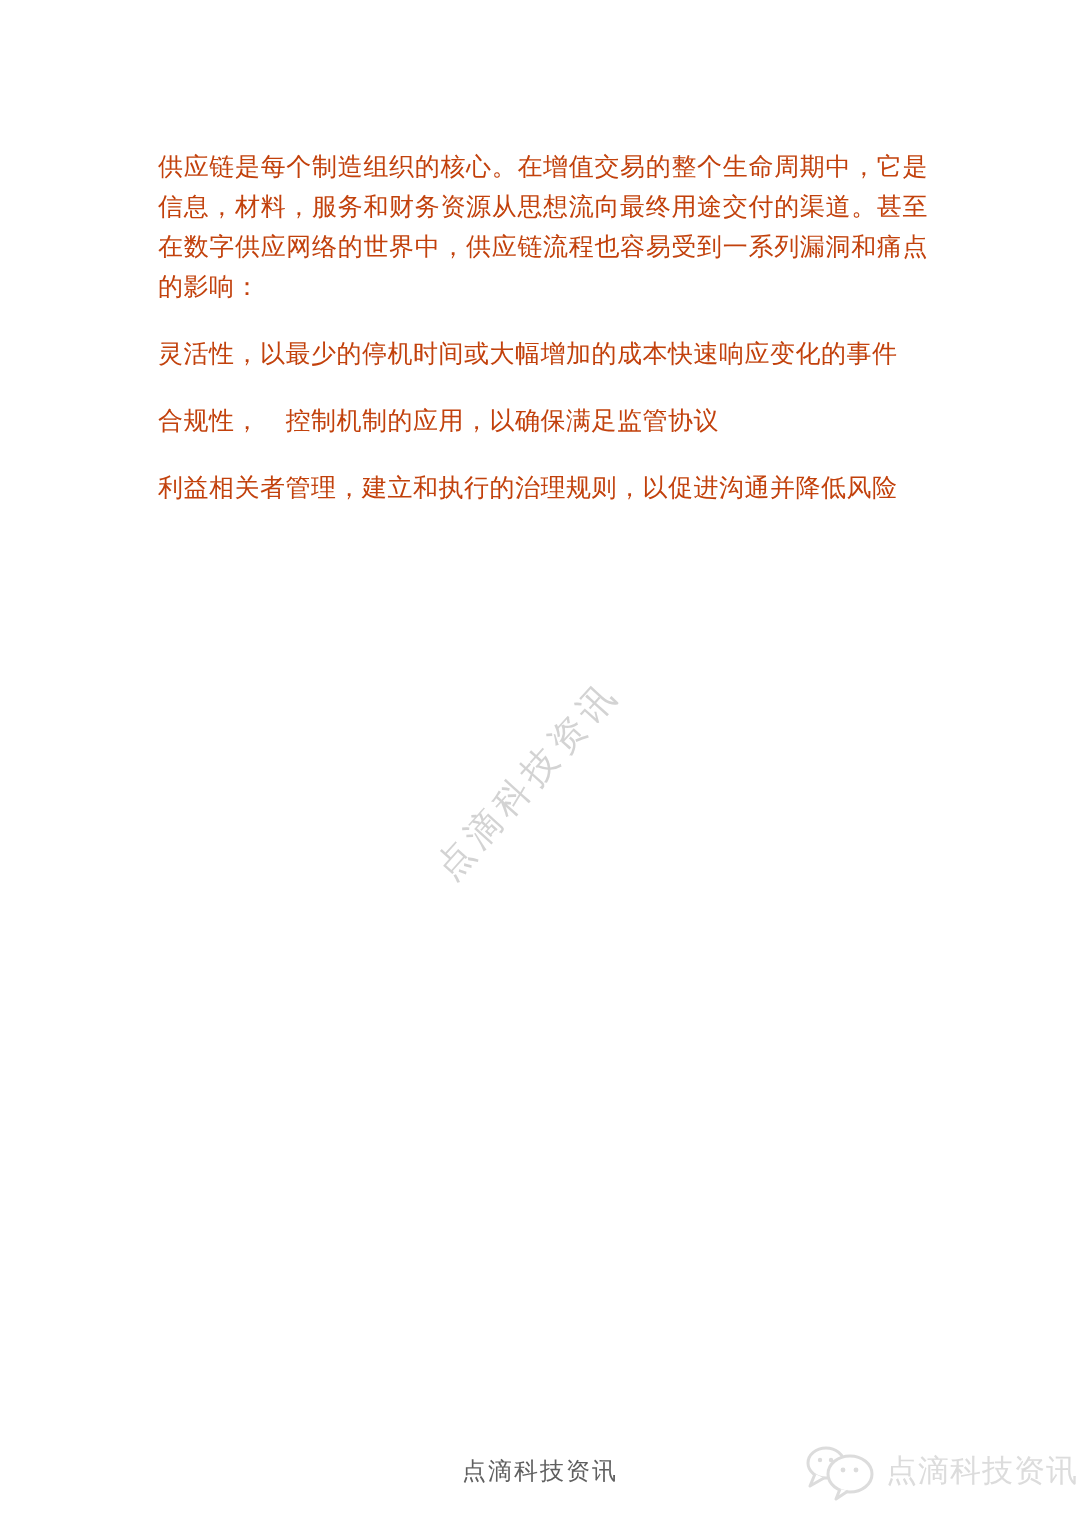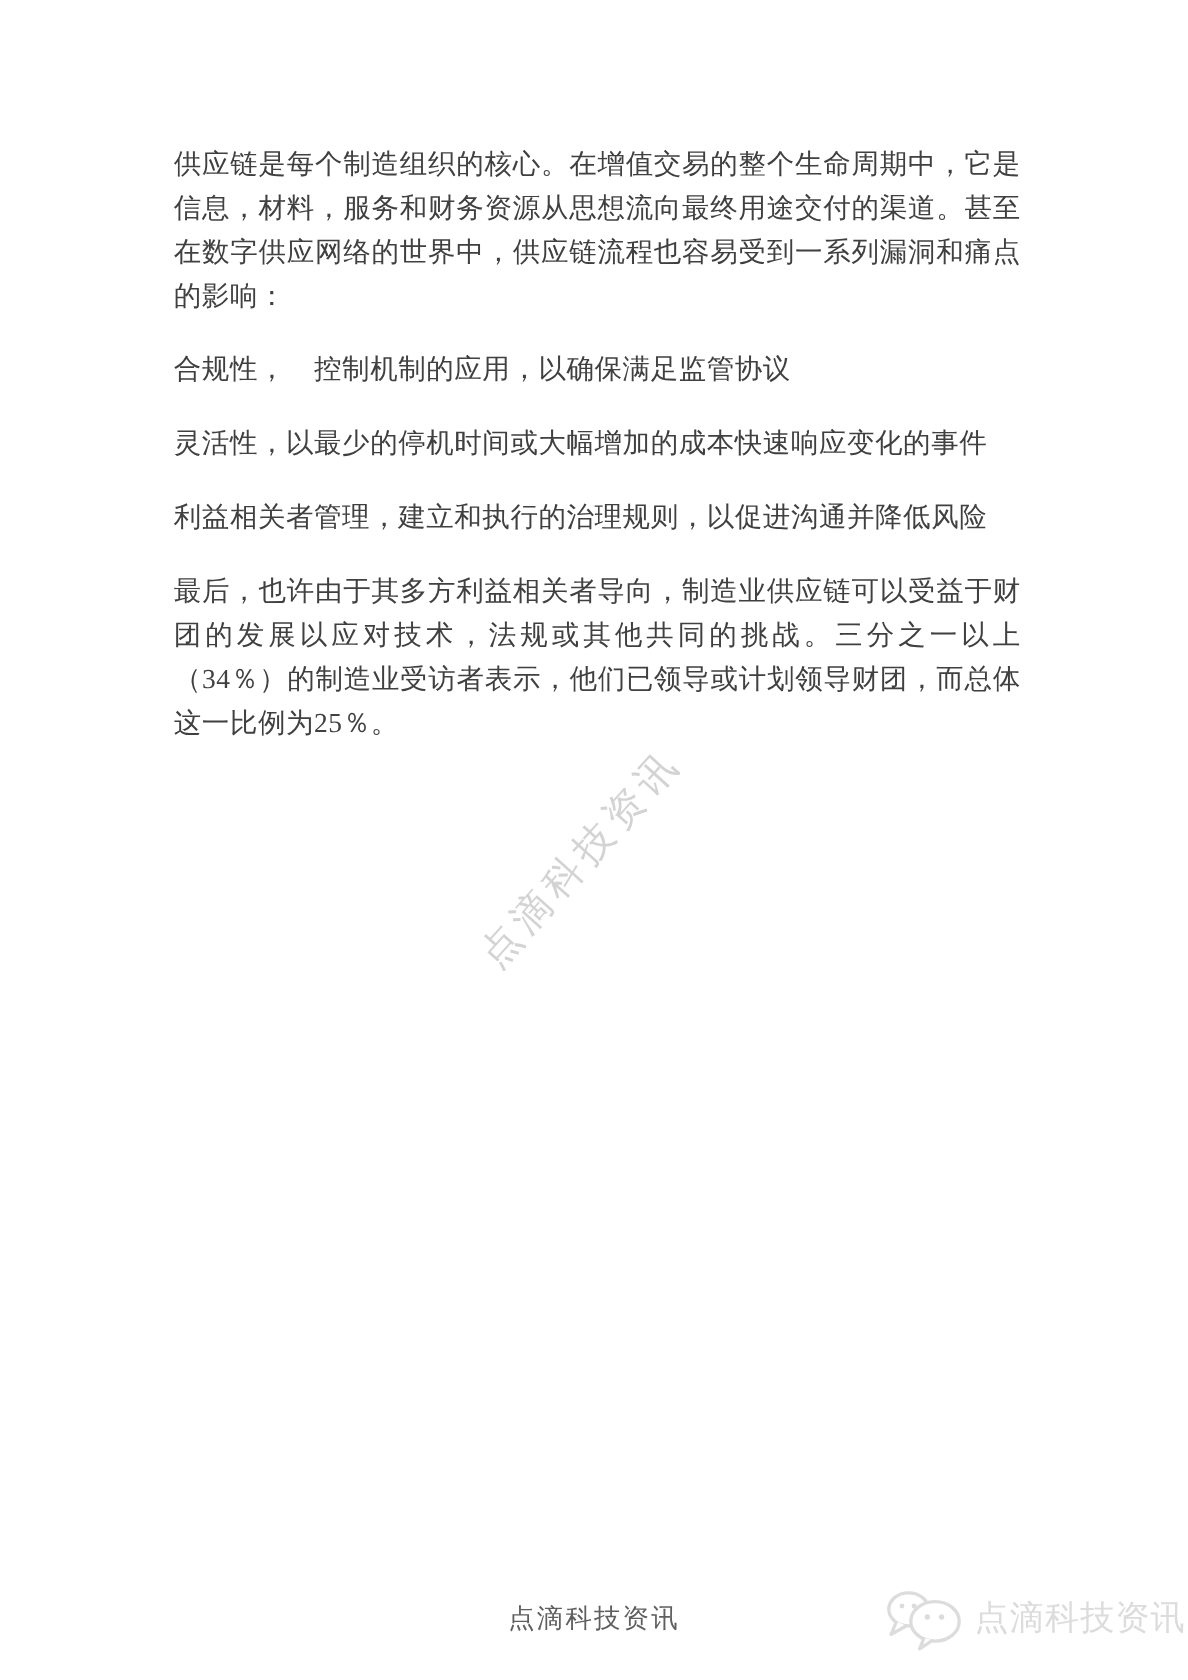--- a/index.html
+++ b/index.html
@@ -14,24 +14,24 @@
     background: #ffffff;
     overflow: hidden;
     font-family: "Liberation Serif", "DejaVu Serif", serif;
   }
   .content {
     position: relative;
     z-index: 1;
     padding: 130px 152px 0 158px;
   }
   .content p {
-    margin: 0 0 27px 0;
+    margin: 17px 0 27px 0;
     font-size: 25px;
     line-height: 40px;
-    color: #404040;
+    color: #c2410c;
     text-align: justify;
     text-justify: inter-ideograph;
     letter-spacing: 0.5px;
   }
   .watermark-diagonal {
     position: absolute;
     z-index: 0;
     left: 358px;
     top: 756px;
     width: 340px;
@@ -77,24 +77,23 @@
 </style>
 </head>
 <body>
 
 <div class="page">
 
   <div class="watermark-diagonal">点滴科技资讯</div>
 
   <div class="content">
     <p>供应链是每个制造组织的核心。在增值交易的整个生命周期中，它是信息，材料，服务和财务资源从思想流向最终用途交付的渠道。甚至在数字供应网络的世界中，供应链流程也容易受到一系列漏洞和痛点的影响：</p>
+    <p>灵活性，以最少的停机时间或大幅增加的成本快速响应变化的事件</p>
     <p>合规性，　控制机制的应用，以确保满足监管协议</p>
-    <p>灵活性，以最少的停机时间或大幅增加的成本快速响应变化的事件</p>
     <p>利益相关者管理，建立和执行的治理规则，以促进沟通并降低风险</p>
-    <p>最后，也许由于其多方利益相关者导向，制造业供应链可以受益于财团的发展以应对技术，法规或其他共同的挑战。三分之一以上（34％）的制造业受访者表示，他们已领导或计划领导财团，而总体这一比例为25％。</p>
   </div>
 
   <div class="footer-center">点滴科技资讯</div>
 
   <div class="footer-brand">
     <span>
       <svg width="78" height="62" viewBox="0 0 78 62" fill="none" xmlns="http://www.w3.org/2000/svg">
 
         <ellipse cx="24" cy="23" rx="18" ry="15" stroke="#dcdcdc" stroke-width="3" fill="#ffffff"></ellipse>
         <path d="M13 34 L8 46 L22 38" stroke="#dcdcdc" stroke-width="3" fill="#ffffff" stroke-linejoin="round"></path>

